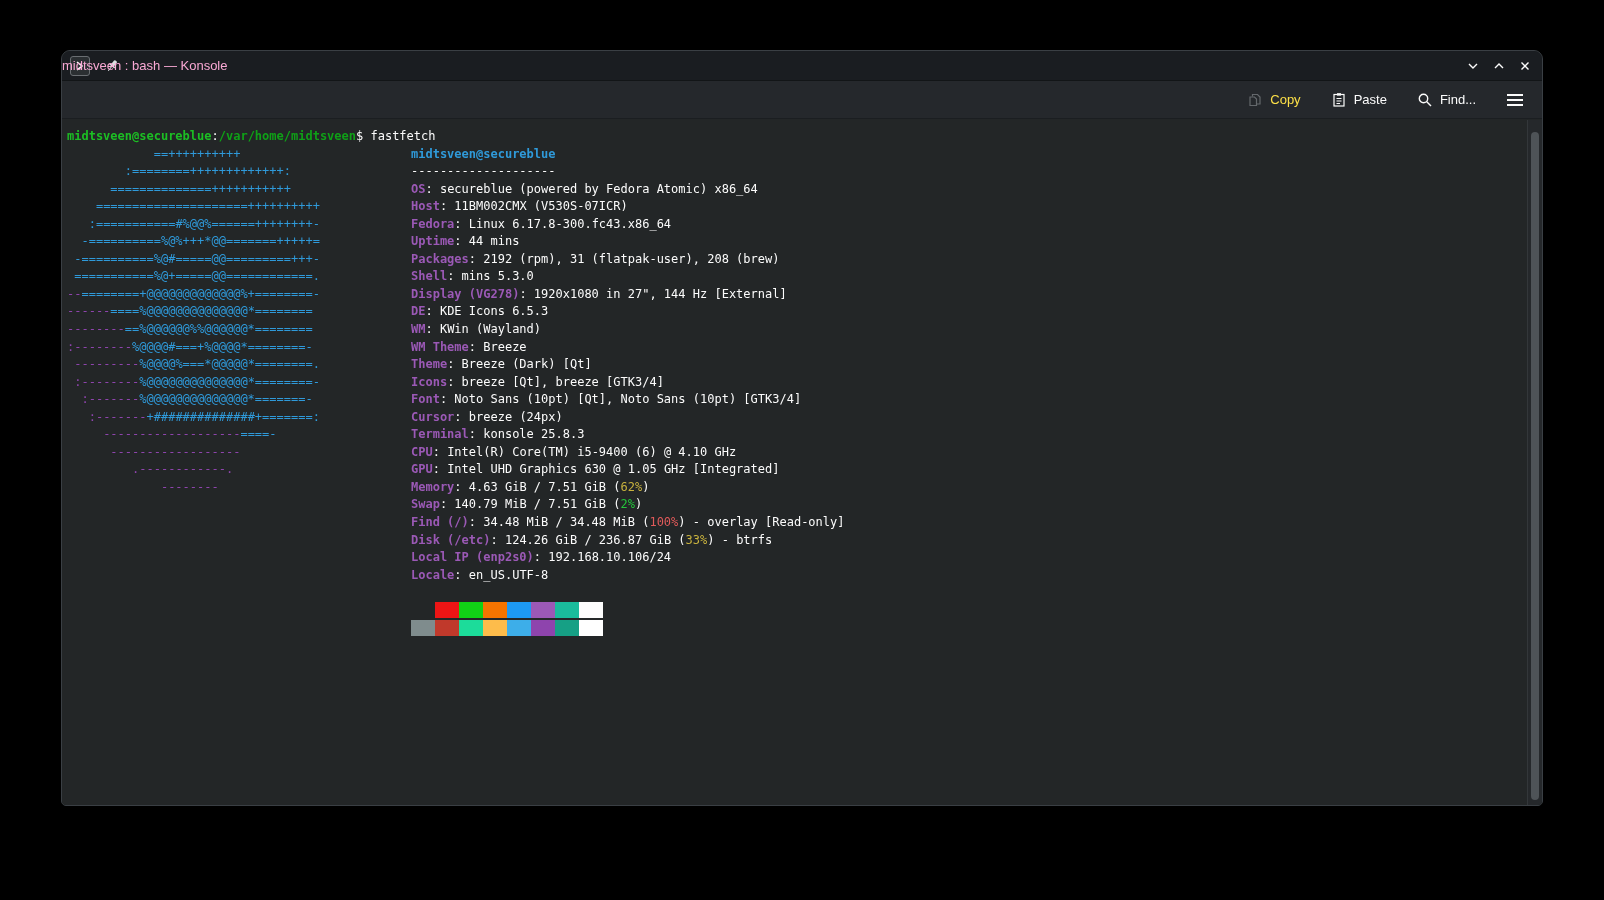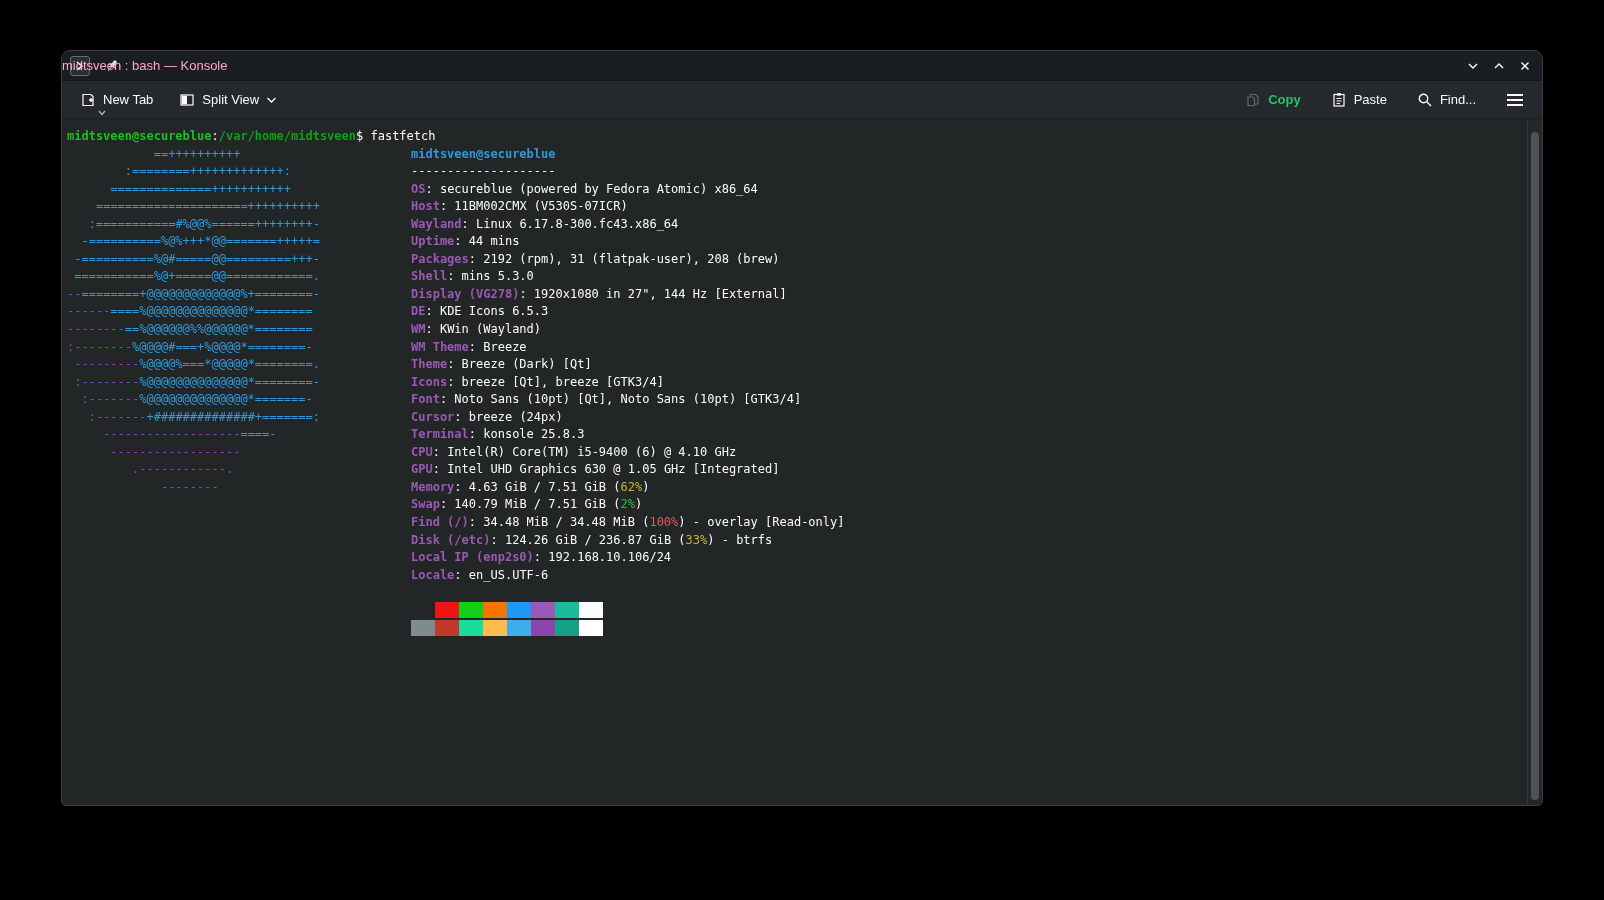--- a/index.html
+++ b/index.html
@@ -23,21 +23,21 @@
                   display:flex; align-items:center; gap:12px; }
   .win-controls svg { display:block; }
 
   
   .toolbar { height:38px; background:#25282c; border-bottom:1px solid #1b1e21;
              display:flex; align-items:center; padding:0 10px; color:#fcfcfc;
              font-size:13px; }
   .tb-btn { display:flex; align-items:center; gap:7px; background:none; border:0;
             color:#fcfcfc; font-size:13px; font-family:inherit; padding:6px 8px;
             position:relative; cursor:default; }
-  .tb-btn.disabled { color:#22c55e;font-weight:bold; }
+  .tb-btn.disabled { color:#fde047; }
   .tb-left { display:flex; align-items:center; gap:10px; }
   .tb-right { margin-left:auto; display:flex; align-items:center; gap:14px; }
   .mini-chevron { position:absolute; left:26px; bottom:-2px; }
 
   
   .terminal { position:absolute; top:69px; bottom:0; left:0; right:0;
               background:#232627; }
   .term-content { position:absolute; left:5px; top:8px; right:16px; bottom:0;
                   font-family:"DejaVu Sans Mono", monospace; font-size:12px;
                   line-height:17.55px; color:#fcfcfc; }
@@ -102,42 +102,20 @@
       </span>
       <span>
         <svg width="14" height="14" viewBox="0 0 14 14">
             <path d="M3.5 3.5 L10.5 10.5 M10.5 3.5 L3.5 10.5" stroke="#fcfcfc" stroke-width="1.4"></path>
           </svg>
       </span>
     </div>
   </div>
 
   <div class="toolbar">
-    <div class="tb-left">
-      <button class="tb-btn">
-        <svg width="16" height="16" viewBox="0 0 16 16" fill="none" stroke="#fcfcfc" stroke-width="1.2">
-          <path d="M3 2.5 h8 l2 2 V13.5 h-10 z"></path>
-          <path d="M11 6 v4 M9 8 h4" stroke-width="1.4"></path>
-        </svg>
-        <span>New Tab</span>
-        <svg class="mini-chevron" width="8" height="6" viewBox="0 0 8 6">
-            <polyline points="1,1 4,4.5 7,1" fill="none" stroke="#b9bcbe" stroke-width="1.2"></polyline>
-          </svg>
-      </button>
-      <button class="tb-btn">
-        <svg width="16" height="16" viewBox="0 0 16 16">
-          <rect x="2" y="3" width="12" height="10" fill="none" stroke="#fcfcfc" stroke-width="1.2"></rect>
-          <rect x="2.8" y="3.8" width="5.2" height="8.4" fill="#fcfcfc"></rect>
-        </svg>
-        <span>Split View</span>
-        <svg width="11" height="8" viewBox="0 0 11 8">
-            <polyline points="1.5,2 5.5,6 9.5,2" fill="none" stroke="#fcfcfc" stroke-width="1.3"></polyline>
-          </svg>
-      </button>
-    </div>
     <div class="tb-right">
       <button class="tb-btn disabled">
         <svg width="16" height="16" viewBox="0 0 16 16" fill="none" stroke="#64686c" stroke-width="1.2">
           <path d="M5.5 4.5 v-2 h5 l2.5 2.5 v7 h-4"></path>
           <path d="M3 5 h4.5 l2 2 v6.5 h-6.5 z"></path>
         </svg>
         <span>Copy</span>
       </button>
       <button class="tb-btn">
         <svg width="16" height="16" viewBox="0 0 16 16" fill="none" stroke="#fcfcfc" stroke-width="1.2">
@@ -186,41 +164,41 @@
 <span class="c-fg">   </span><span class="c-p">:-------</span><span class="c-b">+##############+=======:</span>
 <span class="c-fg">     </span><span class="c-p">-------------------</span><span class="c-b">====-</span>
 <span class="c-fg">      </span><span class="c-p">------------------</span>
 <span class="c-fg">         </span><span class="c-p">.------------.</span>
 <span class="c-fg">             </span><span class="c-p">--------</span>
 </pre>
         <pre class="ff-info"><span class="c-title">midtsveen@secureblue</span>
 <span class="c-fg">--------------------</span>
 <span class="c-label">OS</span><span class="c-fg">: secureblue (powered by Fedora Atomic) x86_64</span>
 <span class="c-label">Host</span><span class="c-fg">: 11BM002CMX (V530S-07ICR)</span>
-<span class="c-label">Wayland</span><span class="c-fg">: Linux 6.17.8-300.fc43.x86_64</span>
+<span class="c-label">Fedora</span><span class="c-fg">: Linux 6.17.8-300.fc43.x86_64</span>
 <span class="c-label">Uptime</span><span class="c-fg">: 44 mins</span>
 <span class="c-label">Packages</span><span class="c-fg">: 2192 (rpm), 31 (flatpak-user), 208 (brew)</span>
 <span class="c-label">Shell</span><span class="c-fg">: mins 5.3.0</span>
 <span class="c-label">Display (VG278)</span><span class="c-fg">: 1920x1080 in 27", 144 Hz [External]</span>
 <span class="c-label">DE</span><span class="c-fg">: KDE Icons 6.5.3</span>
 <span class="c-label">WM</span><span class="c-fg">: KWin (Wayland)</span>
 <span class="c-label">WM Theme</span><span class="c-fg">: Breeze</span>
 <span class="c-label">Theme</span><span class="c-fg">: Breeze (Dark) [Qt]</span>
 <span class="c-label">Icons</span><span class="c-fg">: breeze [Qt], breeze [GTK3/4]</span>
 <span class="c-label">Font</span><span class="c-fg">: Noto Sans (10pt) [Qt], Noto Sans (10pt) [GTK3/4]</span>
 <span class="c-label">Cursor</span><span class="c-fg">: breeze (24px)</span>
 <span class="c-label">Terminal</span><span class="c-fg">: konsole 25.8.3</span>
 <span class="c-label">CPU</span><span class="c-fg">: Intel(R) Core(TM) i5-9400 (6) @ 4.10 GHz</span>
 <span class="c-label">GPU</span><span class="c-fg">: Intel UHD Graphics 630 @ 1.05 GHz [Integrated]</span>
 <span class="c-label">Memory</span><span class="c-fg">: 4.63 GiB / 7.51 GiB (</span><span class="c-yellow">62%</span><span class="c-fg">)</span>
 <span class="c-label">Swap</span><span class="c-fg">: 140.79 MiB / 7.51 GiB (</span><span class="c-pgreen">2%</span><span class="c-fg">)</span>
 <span class="c-label">Find (/)</span><span class="c-fg">: 34.48 MiB / 34.48 MiB (</span><span class="c-red">100%</span><span class="c-fg">) - overlay [Read-only]</span>
 <span class="c-label">Disk (/etc)</span><span class="c-fg">: 124.26 GiB / 236.87 GiB (</span><span class="c-yellow">33%</span><span class="c-fg">) - btrfs</span>
 <span class="c-label">Local IP (enp2s0)</span><span class="c-fg">: 192.168.10.106/24</span>
-<span class="c-label">Locale</span><span class="c-fg">: en_US.UTF-6</span>
+<span class="c-label">Locale</span><span class="c-fg">: en_US.UTF-8</span>
 
 <span class="swatch" style="background: rgb(35, 38, 39);"></span><span class="swatch" style="background: rgb(237, 21, 21);"></span><span class="swatch" style="background: rgb(17, 209, 22);"></span><span class="swatch" style="background: rgb(246, 116, 0);"></span><span class="swatch" style="background: rgb(29, 153, 243);"></span><span class="swatch" style="background: rgb(155, 89, 182);"></span><span class="swatch" style="background: rgb(26, 188, 156);"></span><span class="swatch" style="background: rgb(252, 252, 252);"></span>
 <span class="swatch" style="background: rgb(127, 140, 141);"></span><span class="swatch" style="background: rgb(192, 57, 43);"></span><span class="swatch" style="background: rgb(28, 220, 154);"></span><span class="swatch" style="background: rgb(253, 188, 75);"></span><span class="swatch" style="background: rgb(61, 174, 233);"></span><span class="swatch" style="background: rgb(142, 68, 173);"></span><span class="swatch" style="background: rgb(22, 160, 133);"></span><span class="swatch" style="background: rgb(255, 255, 255);"></span>
 </pre>
       </div>
     </div>
     <div class="scrollbar">
       <div class="scroll-thumb"></div>
     </div>
   </div>

